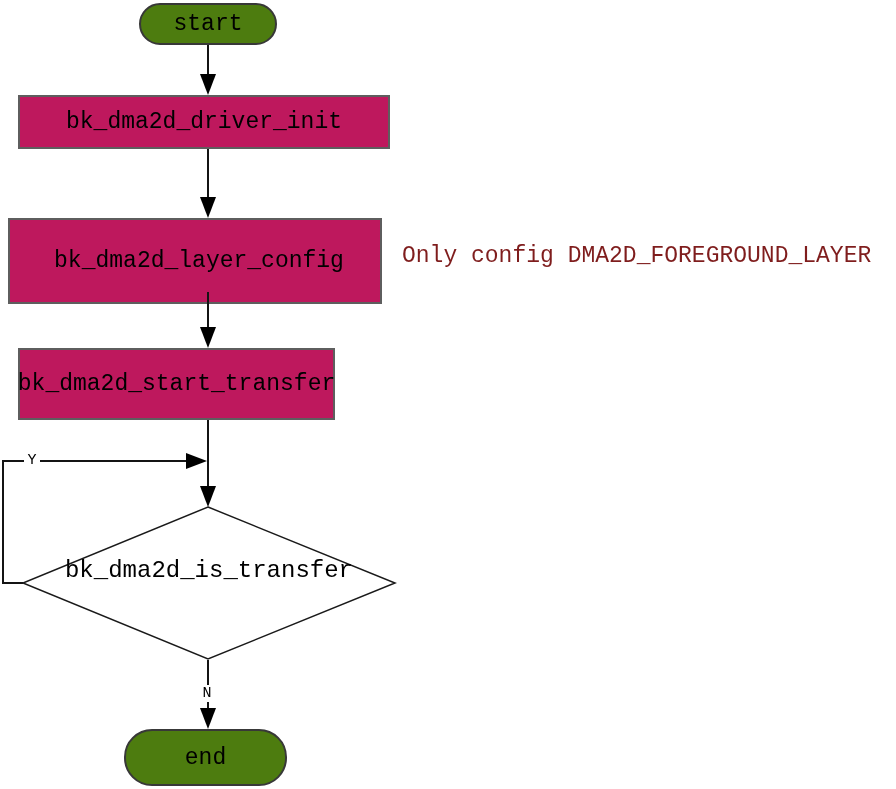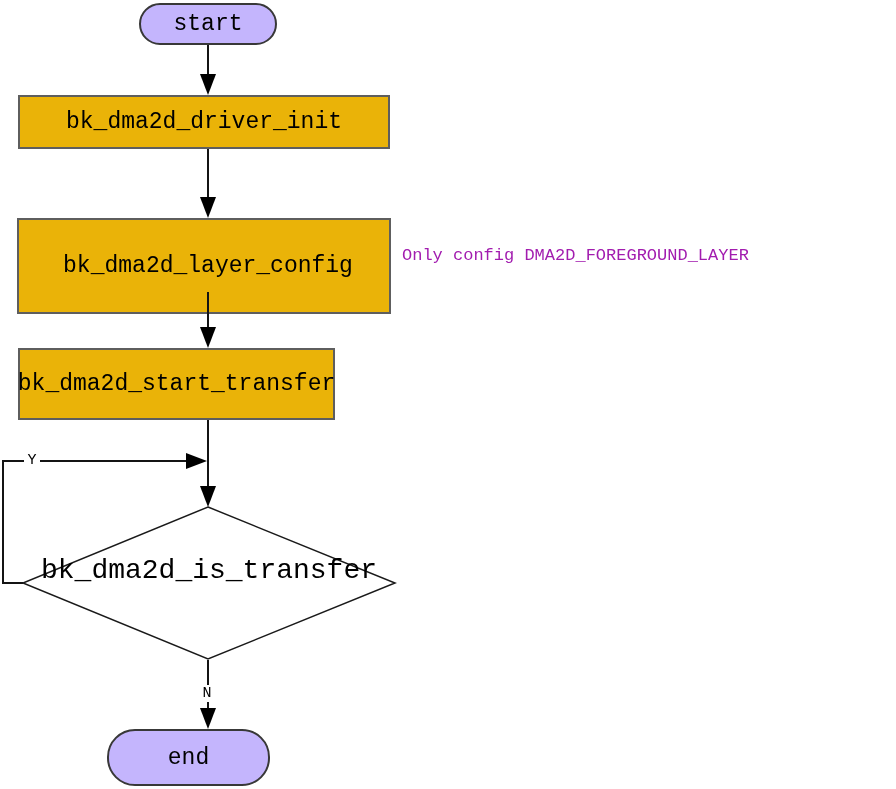--- a/index.html
+++ b/index.html
@@ -13,28 +13,28 @@
   }
   .node-text{
     font-size:23px;
     color:#000000;
     white-space:nowrap;
   }
   .terminator{
     position:absolute;
     border:2px solid #383838;
     border-radius:28px;
-    background:#c4b5fd;
+    background:#4d7c0f;
     display:flex;align-items:center;justify-content:center;
     box-sizing:border-box;
   }
   .process{
     position:absolute;
     border:2px solid #5e5e5e;
-    background:#eab308;
+    background:#be185d;
     display:flex;align-items:center;justify-content:center;
     box-sizing:border-box;
   }
   .vline{
     position:absolute;
     width:2px;
     background:#141414;
   }
   .hline{
     position:absolute;
@@ -58,30 +58,30 @@
   .edge-label{
     position:absolute;
     background:#ffffff;
     font-size:15px;
     line-height:17px;
     text-align:center;
     color:#000000;
   }
   .annotation{
     position:absolute;
-    font-size:17px;
+    font-size:23px;
     line-height:32px;
     white-space:nowrap;
-    color:#a21caf;
+    color:#7f1d1d;
   }
   .diamond-svg{position:absolute;}
   .diamond-label{
     position:absolute;
     text-align:center;
-    font-size:28px;
+    font-size:24px;
     line-height:36px;
     color:#000000;
   }
 </style>
 </head>
 <body>
 
 <div id="canvas">
 
   <div class="terminator" style="left:139px;top:3px;width:138px;height:42px;border-radius:21px;">
@@ -91,21 +91,21 @@
   <div class="vline" style="left:207px;top:45px;height:32px;"></div>
   <div class="arrowhead-down" style="left:200px;top:74px;"></div>
 
   <div class="process" style="left:18px;top:95px;width:372px;height:54px;">
     <span class="node-text">bk_dma2d_driver_init</span>
   </div>
 
   <div class="vline" style="left:207px;top:149px;height:50px;"></div>
   <div class="arrowhead-down" style="left:200px;top:197px;"></div>
 
-  <div class="process" style="left:17px;top:218px;width:374px;height:96px;padding-left:8px;">
+  <div class="process" style="left:8px;top:218px;width:374px;height:86px;padding-left:8px;">
     <span class="node-text">bk_dma2d_layer_config</span>
   </div>
 
   <div class="annotation" style="left:402px;top:240px;">Only config DMA2D_FOREGROUND_LAYER</div>
 
   <div class="vline" style="left:207px;top:292px;height:38px;"></div>
   <div class="arrowhead-down" style="left:200px;top:327px;"></div>
 
   <div class="process" style="left:18px;top:348px;width:317px;height:72px;">
     <span class="node-text">bk_dma2d_start_transfer</span>
@@ -124,17 +124,17 @@
     <polygon points="187,2 374,78 187,154 2,78" fill="#ffffff" stroke="#1a1a1a" stroke-width="1.5"></polygon>
   </svg>
   <div class="diamond-label" style="left:21px;top:553px;width:376px;">
     <div>bk_dma2d_is_transfer</div>
   </div>
 
   <div class="vline" style="left:207px;top:660px;height:50px;"></div>
   <div class="edge-label" style="left:199px;top:685px;width:16px;height:17px;">N</div>
   <div class="arrowhead-down" style="left:200px;top:708px;"></div>
 
-  <div class="terminator" style="left:107px;top:729px;width:163px;height:57px;border-radius:28px;">
+  <div class="terminator" style="left:124px;top:729px;width:163px;height:57px;border-radius:28px;">
     <span class="node-text">end</span>
   </div>
 
 </div>
 
 </body></html>

